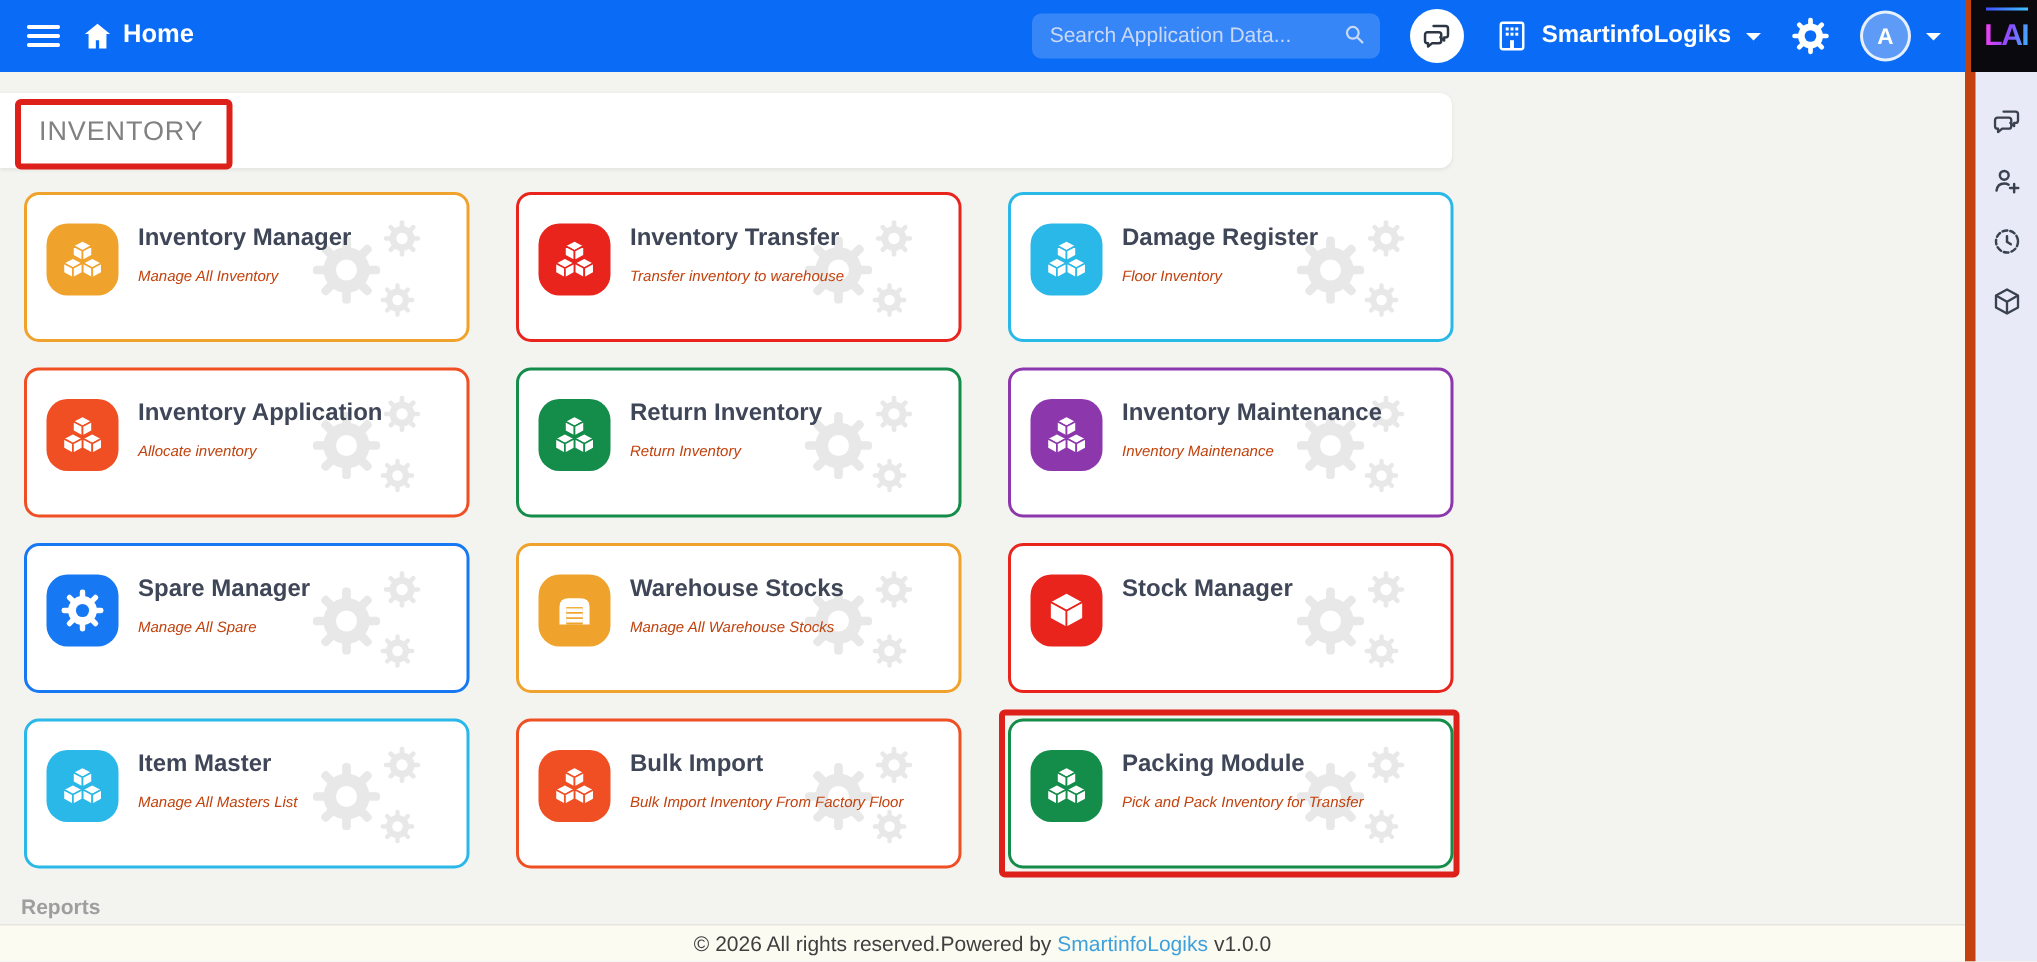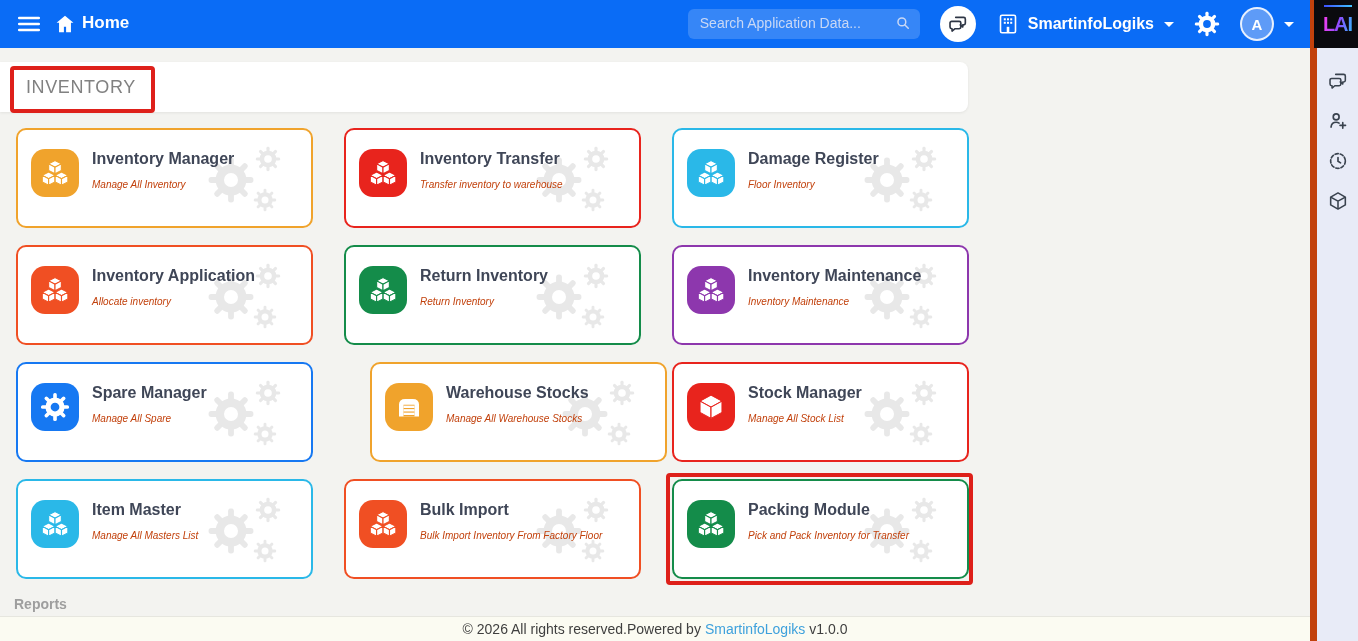--- a/index.html
+++ b/index.html
@@ -550,21 +550,21 @@
     <rect x="10.55" y="0.8" width="2.9" height="22.4" rx="1.3" transform="rotate(45 12 12)"></rect>
     <rect x="10.55" y="0.8" width="2.9" height="22.4" rx="1.3" transform="rotate(90 12 12)"></rect>
     <rect x="10.55" y="0.8" width="2.9" height="22.4" rx="1.3" transform="rotate(135 12 12)"></rect>
     <circle cx="12" cy="12" r="7.7"></circle>
             </g>
     <circle cx="12" cy="12" r="3.5" fill="#fff"></circle>
           </svg>
         </div>
   </div>
 
-  <div class="card" style="border-color: rgb(240, 163, 44); margin-left: 26px;">
+  <div class="card" style="border-color: rgb(240, 163, 44);">
     <div class="card-icon" style="background: rgb(240, 163, 44);">
           <svg viewBox="0 0 24 24">
       <path fill="#fff" d="M4 19.5 V10 Q4 5.5 9 5.5 H15 Q20 5.5 20 10 V19.5 Z"></path>
       <rect x="7.6" y="10.2" width="8.8" height="9.3" fill="#f0a32c"></rect>
       <rect x="7.6" y="10.9" width="8.8" height="1.9" fill="#fff"></rect>
       <rect x="7.6" y="13.7" width="8.8" height="1.9" fill="#fff"></rect>
       <rect x="7.6" y="16.5" width="8.8" height="1.9" fill="#fff"></rect>
           </svg>
         </div>
     <div class="card-text">
@@ -608,21 +608,20 @@
   <div class="card" style="border-color: rgb(232, 36, 29);">
     <div class="card-icon" style="background: rgb(232, 36, 29);">
           <svg viewBox="0 0 24 24">
             <polygon points="12,2.5 20.8,7.3 12,12.1 3.1999999999999993,7.3" fill="#fff" stroke="#e8241d" stroke-width="0.9" stroke-linejoin="round"></polygon>
             <polygon points="3.1999999999999993,7.3 12,12.1 12,21.1 3.1999999999999993,16.3" fill="#fff" stroke="#e8241d" stroke-width="0.9" stroke-linejoin="round"></polygon>
             <polygon points="20.8,7.3 12,12.1 12,21.1 20.8,16.3" fill="#fff" stroke="#e8241d" stroke-width="0.9" stroke-linejoin="round"></polygon>
           </svg>
         </div>
     <div class="card-text">
       <div class="card-title">Stock Manager</div>
-      <div class="card-subtitle">Manage All Stock List</div>
     </div>
     <div class="gears">
           <svg class="g-big" viewBox="0 0 24 24">
             <g fill="#e8e8e8">
     <rect x="10.55" y="0.8" width="2.9" height="22.4" rx="1.3"></rect>
     <rect x="10.55" y="0.8" width="2.9" height="22.4" rx="1.3" transform="rotate(45 12 12)"></rect>
     <rect x="10.55" y="0.8" width="2.9" height="22.4" rx="1.3" transform="rotate(90 12 12)"></rect>
     <rect x="10.55" y="0.8" width="2.9" height="22.4" rx="1.3" transform="rotate(135 12 12)"></rect>
     <circle cx="12" cy="12" r="7.7"></circle>
             </g>

